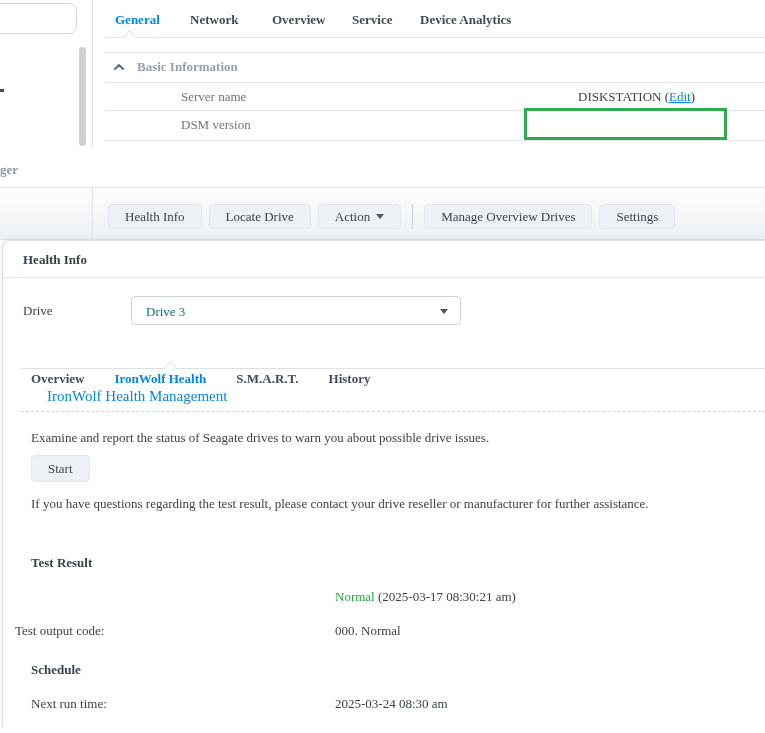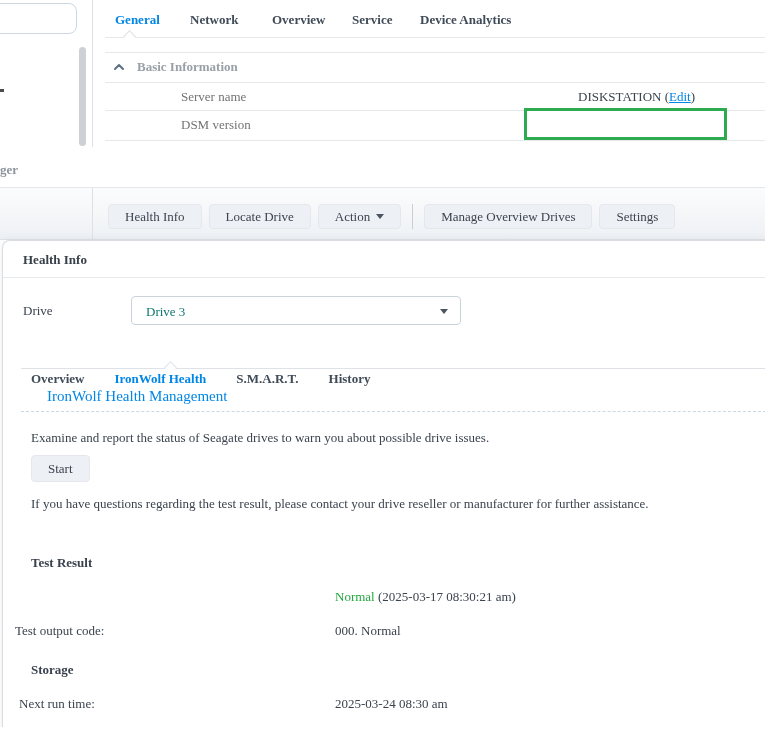--- a/index.html
+++ b/index.html
@@ -158,19 +158,19 @@
 
     <div class="para" style="left:28px; top:252px; width:705px;">If you have questions regarding the test result, please contact your drive reseller or manufacturer for further assistance.</div>
 
     <div class="bold-h" style="left:28px; top:314px;">Test Result</div>
 
     <span class="abs val-col" style="top:348px;"><span class="status-green">Normal</span><span> (2025-03-17 08:30:21 am)</span></span>
 
     <span class="abs" style="left:12px; top:382px;">Test output code:</span>
     <span class="abs val-col" style="top:382px;">000. Normal</span>
 
-    <div class="bold-h" style="left:28px; top:421px;">Storage</div>
+    <div class="bold-h" style="left:28px; top:421px;">Schedule</div>
 
-    <span class="abs" style="left:16px; top:455px;">Next run time:</span>
+    <span class="abs" style="left:28px; top:455px;">Next run time:</span>
     <span class="abs val-col" style="top:455px;">2025-03-24 08:30 am</span>
   </div>
 
 </div>
 
 </body></html>

